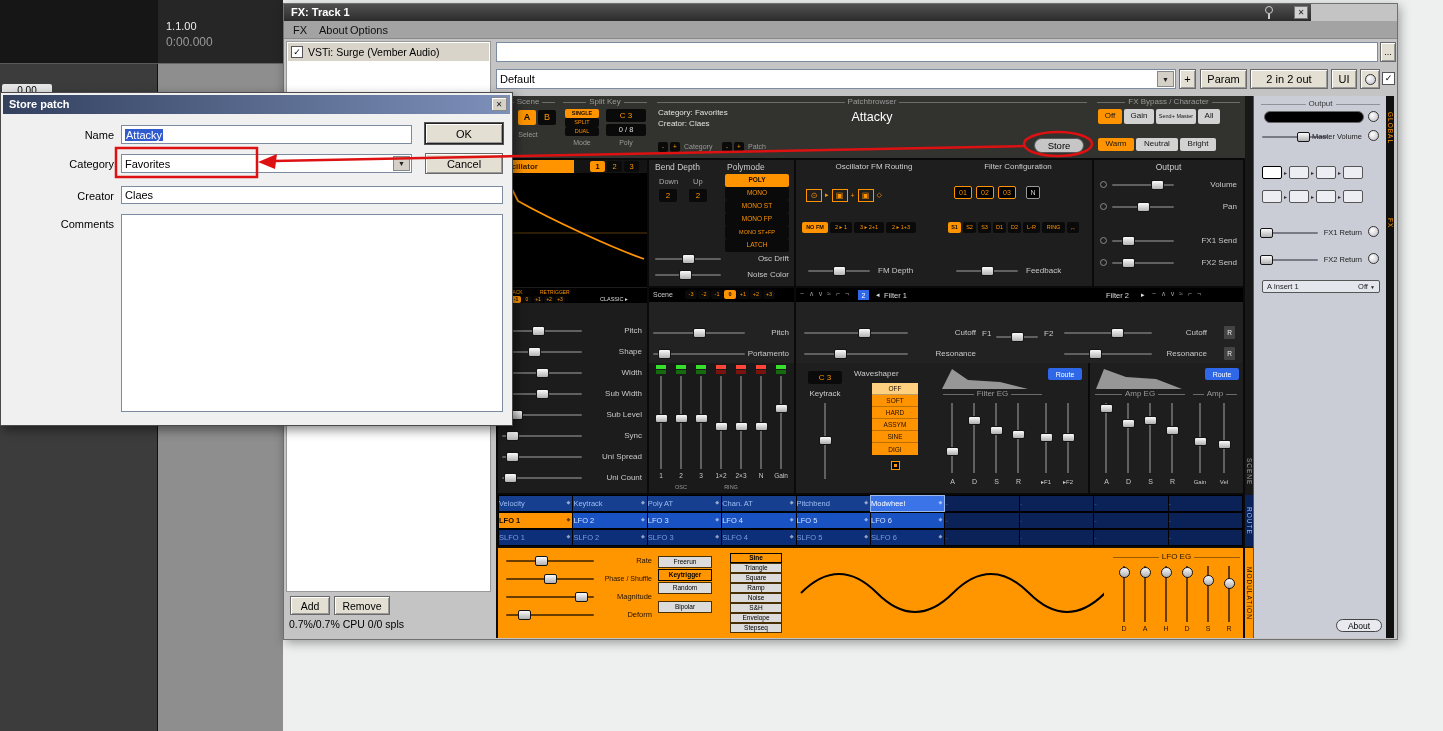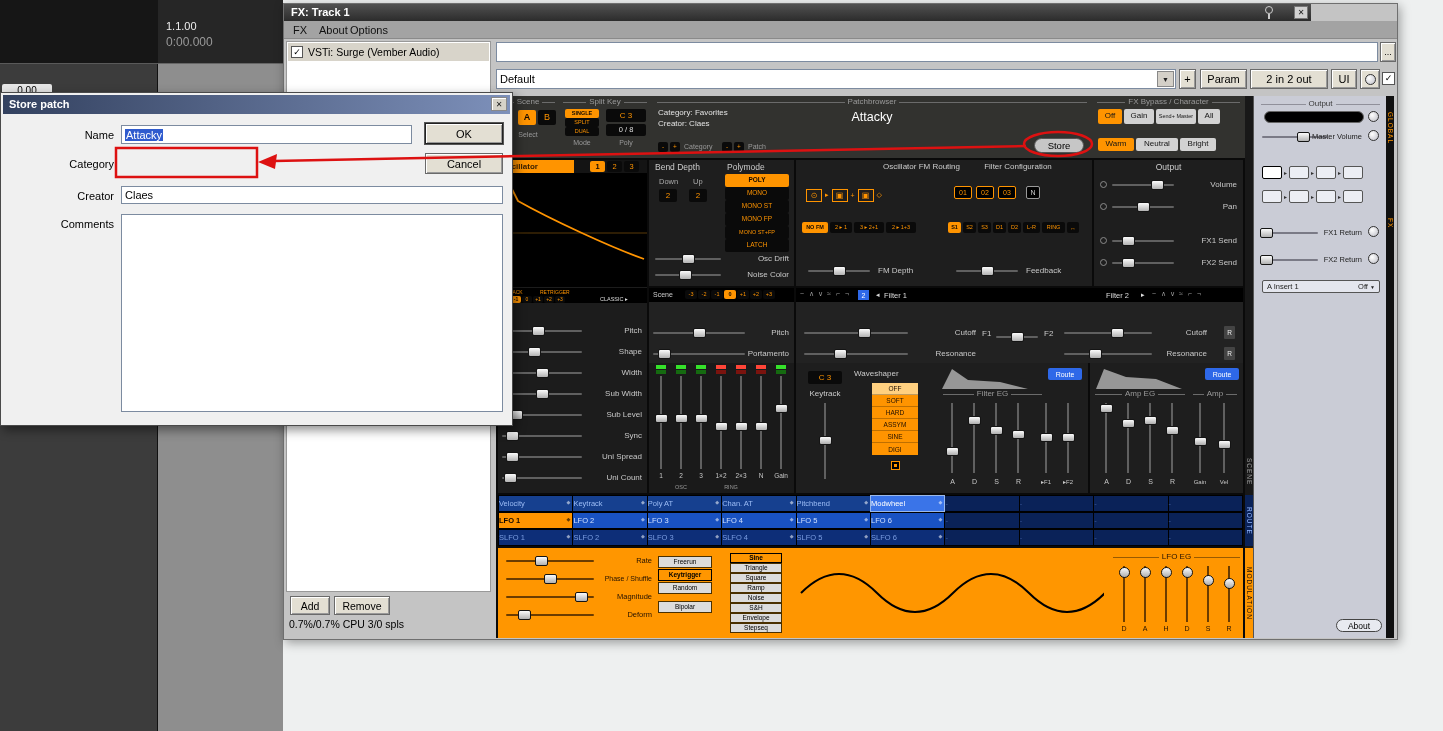--- a/index.html
+++ b/index.html
@@ -89,21 +89,21 @@
     <div class="ab" style="left:2px;top:37px;width:205px;height:551px;background:#fff;border:1px solid #999">
       <div class="ab" style="left:1px;top:1px;width:201px;height:18px;background:#d8d4ca">
         <span class="cb" style="left:3px;top:3px;width:12px;height:12px">
             <i style="font-style:normal">✓</i>
           </span>
         <span class="ab" style="left:20px;top:3px;font-size:10.5px;color:#000">VSTi: Surge (Vember Audio)</span>
       </div>
     </div>
     <div class="wbtn" style="left:6px;top:592px;width:40px;height:19px;font-size:10.5px">Add</div>
     <div class="wbtn" style="left:50px;top:592px;width:56px;height:19px;font-size:10.5px">Remove</div>
-    <span class="ab" style="left:5px;top:614px;font-size:10.5px;color:#000">0.7%/0.7% CPU 3/0 spls</span>
+    <span class="ab" style="left:5px;top:614px;font-size:10.5px;color:#000">0.7%/0.7% CPU 0/0 spls</span>
 
     <div class="inp" style="left:212px;top:38px;width:882px;height:20px"></div>
     <div class="wbtn" style="left:1096px;top:38px;width:16px;height:20px;font-size:9px">...</div>
     <div class="inp" style="left:212px;top:65px;width:680px;height:20px">
       <span style="font-size:11px">Default</span>
       <span class="ab" style="right:1px;top:1px;width:17px;height:16px;background:#d4d0c8;border:1px solid #888;display:flex;align-items:center;justify-content:center">
           <i style="font-style:normal;font-size:7px;color:#222">▼</i>
         </span>
     </div>
     <div class="wbtn" style="left:895px;top:65px;width:17px;height:20px">+</div>
@@ -262,21 +262,21 @@
           </div>
           <span class="lab" style="right:5px;top:94px">Osc Drift</span>
         <div class="hs" style="left:6px;top:110px;width:66px">
             <i class="tr"></i>
             <i class="hd" style="left: calc(45% - 6px);"></i>
           </div>
           <span class="lab" style="right:5px;top:110px">Noise Color</span>
       </div>
 
       <div class="ab" style="left:300px;top:64px;width:296px;height:126px;background:#1e1e1e">
-        <span class="ab" style="left:16px;top:2px;width:148px;text-align:right;font-size:8px;color:#ccc">Oscillator FM Routing</span>
+        <span class="ab" style="left:4px;top:2px;width:148px;text-align:center;font-size:8px;color:#ccc">Oscillator FM Routing</span>
         <span class="ab" style="left:148px;top:2px;width:148px;text-align:center;font-size:8px;color:#ccc">Filter Configuration</span>
         <div class="ab" style="left:10px;top:22px;width:132px;height:26px;display:flex;gap:3px;align-items:center">
           <span style="width:16px;height:13px;border:1px solid #ff9400;color:#ff9400;font-size:8px;display:flex;align-items:center;justify-content:center">⊙</span>
           <span style="color:#ff9400;font-size:7px">▸</span>
           <span style="width:16px;height:13px;border:1px solid #ff9400;color:#ff9400;font-size:8px;display:flex;align-items:center;justify-content:center">▣</span>
           <span style="color:#ff9400;font-size:7px">+</span>
           <span style="width:16px;height:13px;border:1px solid #ff9400;color:#ff9400;font-size:8px;display:flex;align-items:center;justify-content:center">▣</span>
           <span style="color:#ff9400;font-size:7px">◇</span>
         </div>
         <div class="chip sel" style="left:6px;top:62px;width:26px;height:11px;font-size:5.5px">NO FM</div>
@@ -827,20 +827,26 @@
       <span class="ab" style="right:3px;top:2px;width:16px;height:14px;background:#d6d2c8;border:1px solid #888;box-shadow:inset 1px 1px 0 #fff;display:flex;align-items:center;justify-content:center">
           <i style="font-style:normal;font-size:8px;color:#222">✕</i>
         </span>
     </div>
     <span class="ab" style="left:33px;top:128px;width:80px;text-align:right;font-size:11px;color:#000;transform:translateY(-92px)">Name</span>
     <div class="inp" style="left:120px;top:32px;width:291px;height:19px">
         <span style="background:#2f5bce;color:#fff;padding:0 1px">Attacky</span>
       </div>
     <div class="wbtn" style="left:424px;top:30px;width:78px;height:21px;border:1px solid #222;outline:1px solid #555">OK</div>
     <span class="ab" style="left:33px;top:65px;width:80px;text-align:right;font-size:11px;color:#000">Category</span>
+    <div class="inp" style="left:120px;top:61px;width:291px;height:19px">
+      <span style="font-size:11px">Favorites</span>
+      <span class="ab" style="right:1px;top:1px;width:17px;height:15px;background:#d4d0c8;border:1px solid #888;display:flex;align-items:center;justify-content:center">
+          <i style="font-style:normal;font-size:7px;color:#222">▼</i>
+        </span>
+    </div>
     <div class="wbtn" style="left:424px;top:60px;width:78px;height:21px">Cancel</div>
     <span class="ab" style="left:33px;top:97px;width:80px;text-align:right;font-size:11px;color:#000">Creator</span>
     <div class="inp" style="left:120px;top:93px;width:382px;height:18px">Claes</div>
     <span class="ab" style="left:33px;top:125px;width:80px;text-align:right;font-size:11px;color:#000">Comments</span>
     <div class="inp" style="left:120px;top:121px;width:382px;height:198px;align-items:flex-start"></div>
   </div>
 
   <svg width="1443" height="731" viewBox="0 0 1443 731" style="position:absolute;left:0;top:0;z-index:60;pointer-events:none">
     <ellipse cx="1058" cy="144" rx="34" ry="12" fill="none" stroke="#dd1111" stroke-width="2.5"></ellipse>
     <line x1="1026" y1="146" x2="274" y2="161" stroke="#dd1111" stroke-width="2.5"></line>

